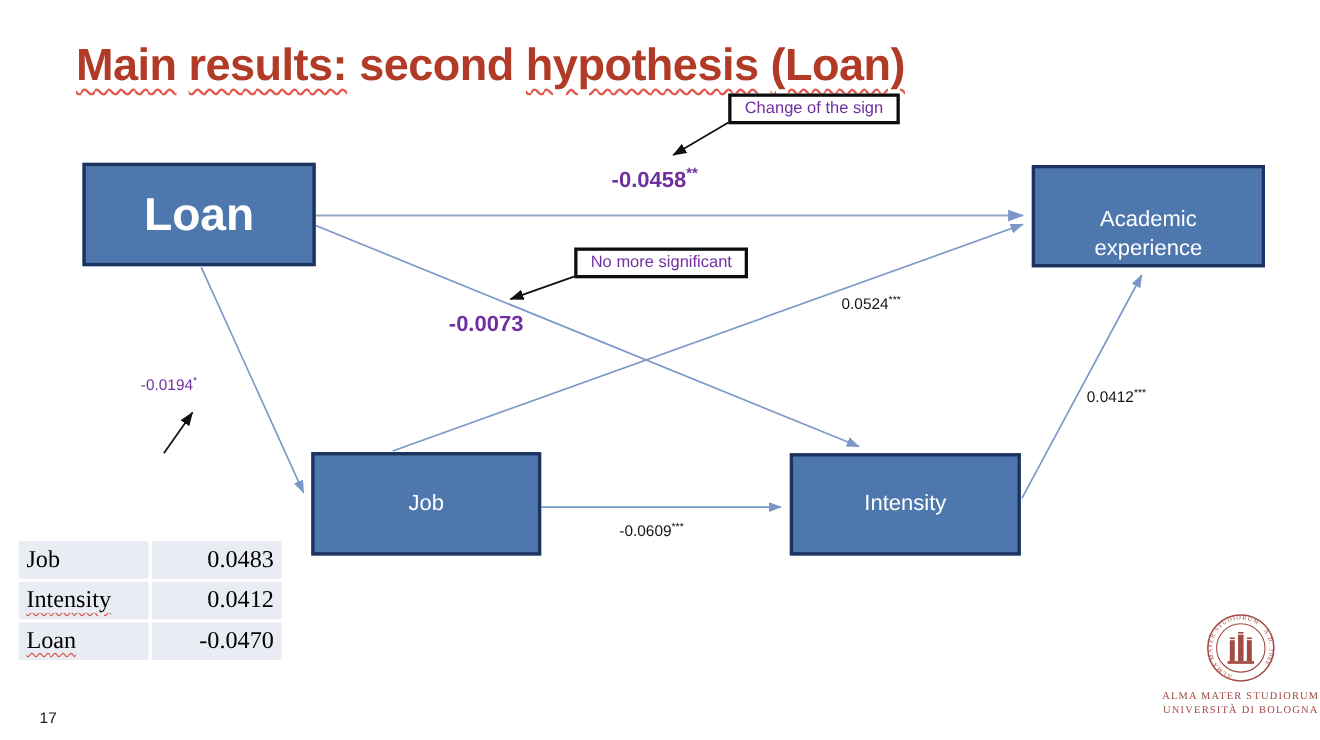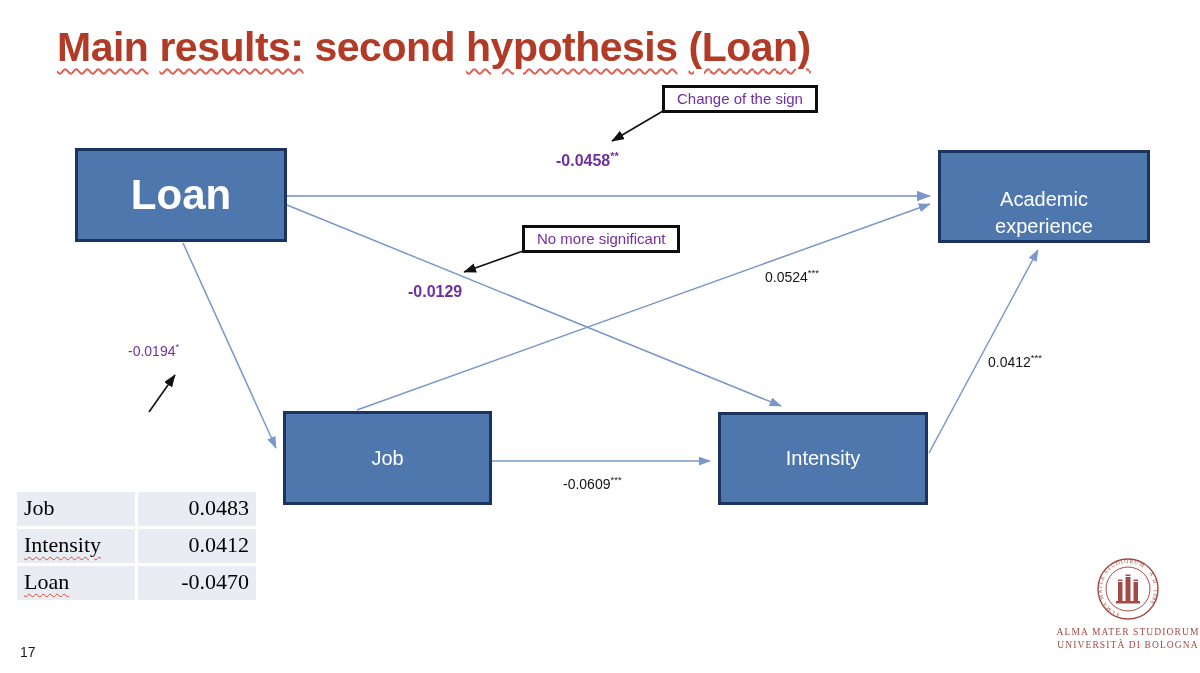--- a/index.html
+++ b/index.html
@@ -23,21 +23,21 @@
         box-sizing:border-box;z-index:2;}
   .node .node-label{max-width:170px;line-height:1.35;}
   .node-loan{left:75px;top:148px;width:212px;height:94px;font-size:42px;font-weight:700;}
   .node-academic{left:938px;top:150px;width:212px;height:93px;font-size:20px;align-items:flex-end;}
   .node-job{left:283px;top:411px;width:209px;height:94px;font-size:20px;}
   .node-intensity{left:718px;top:412px;width:210px;height:93px;font-size:20px;}
 
   
   .coef{position:absolute;font-size:14px;color:#141414;white-space:nowrap;z-index:2;}
   .coef sup{font-size:0.68em;}
-  .coef.p-bold{color:#7030a0;font-weight:700;font-size:16px;}
+  .coef.p-bold{color:#7030a0;font-weight:700;font-size:20px;}
   .coef.p-reg{color:#7030a0;font-weight:400;}
   .c-loan-academic{left:556px;top:150px;}
   .c-loan-intensity{left:408px;top:281px;}
   .c-loan-job{left:128px;top:341px;}
   .c-job-academic{left:765px;top:267px;}
   .c-intensity-academic{left:988px;top:352px;}
   .c-job-intensity{left:563px;top:474px;}
 
   
   .callout{position:absolute;border:3px solid #0d0d0d;background:#fff;color:#7030a0;
@@ -50,34 +50,34 @@
   .effects-table{position:absolute;left:14px;top:489px;z-index:2;
       border-collapse:separate;border-spacing:3px;
       font-family:"Liberation Serif",serif;font-size:22px;color:#000;}
   .effects-table td{background:#e9ecf3;padding:3px 7px 5px;}
   .effects-table td.lbl{width:104px;}
   .effects-table td.val{width:104px;text-align:right;}
   .miss-t{text-decoration-line:underline;text-decoration-style:wavy;
           text-decoration-color:#d84c3a;text-decoration-thickness:1px;
           text-underline-offset:4px;}
 
-  .pagenum{position:absolute;left:20px;top:644px;font-size:14px;color:#1a1a1a;z-index:2;}
+  .pagenum{position:absolute;left:36px;top:644px;font-size:14px;color:#1a1a1a;z-index:2;}
 
   
   .logo{position:absolute;left:1048px;top:556px;width:160px;text-align:center;
         color:#a34a44;z-index:2;}
   .logo .cap{font-size:9.5px;letter-spacing:1.1px;line-height:1.4;
              font-family:"Liberation Serif",serif;white-space:nowrap;}
 </style>
 </head>
 <body>
 
 <div class="slide">
 
-  <h1 class="title" style="margin:0;">
+  <h1 class="title" style="margin:12px;">
     <span class="w miss">Main</span><span class="w miss">results:</span><span class="w">second</span><span class="w miss">hypothesis</span><span class="w miss">(Loan)</span>
   </h1>
 
   <svg class="arrows" width="1200" height="673">
     <defs>
       <marker id="arr-blue" markerWidth="10" markerHeight="8" refX="7.5" refY="3" orient="auto">
         <path d="M0,0 L8,3 L0,6 Z" fill="#7b97c9"></path>
       </marker>
       <marker id="arr-black" markerWidth="10" markerHeight="8" refX="7.5" refY="3" orient="auto">
         <path d="M0,0 L8,3 L0,6 Z" fill="#111"></path>
@@ -101,21 +101,21 @@
     <span class="node-label">Academic experience</span>
   </div>
   <div class="node node-job">
     <span class="node-label">Job</span>
   </div>
   <div class="node node-intensity">
     <span class="node-label">Intensity</span>
   </div>
 
   <div class="coef p-bold c-loan-academic"><span>-0.0458</span><sup>**</sup></div>
-  <div class="coef p-bold c-loan-intensity"><span>-0.0129</span><sup></sup></div>
+  <div class="coef p-bold c-loan-intensity"><span>-0.0073</span><sup></sup></div>
   <div class="coef p-reg c-loan-job"><span>-0.0194</span><sup>*</sup></div>
   <div class="coef c-job-academic"><span>0.0524</span><sup>***</sup></div>
   <div class="coef c-intensity-academic"><span>0.0412</span><sup>***</sup></div>
   <div class="coef c-job-intensity"><span>-0.0609</span><sup>***</sup></div>
 
   <div class="callout co-nomore">No more significant</div>
   <div class="callout co-change">Change of the sign</div>
 
   <table class="effects-table">
     <tbody>

